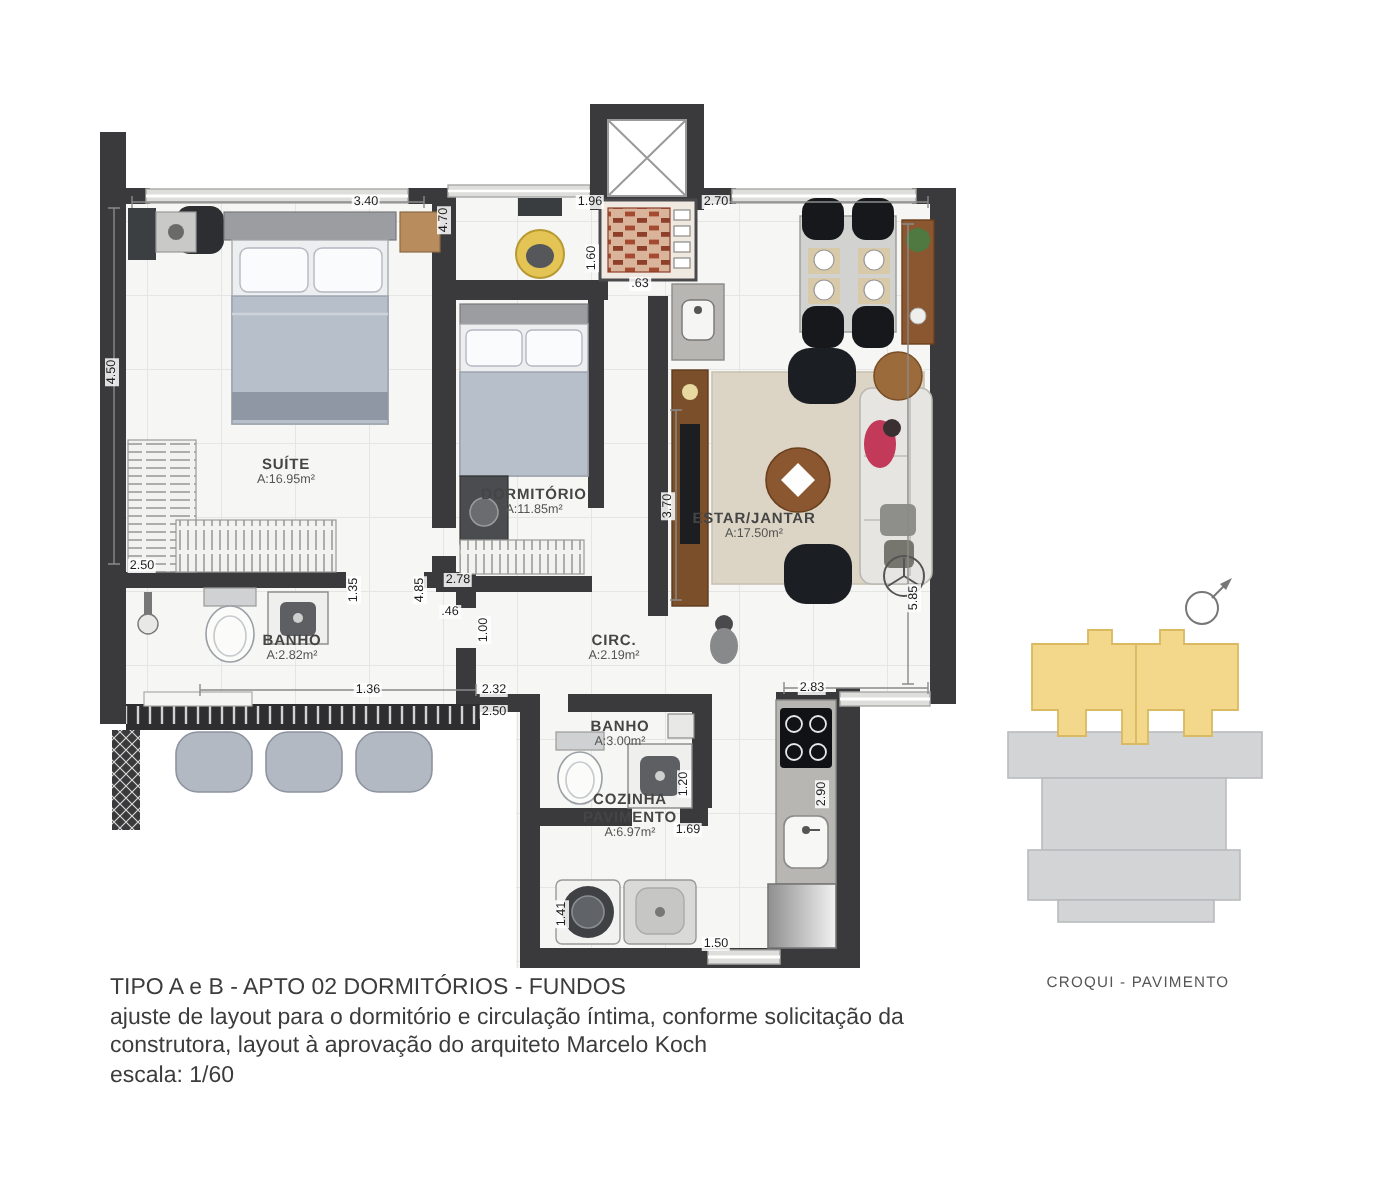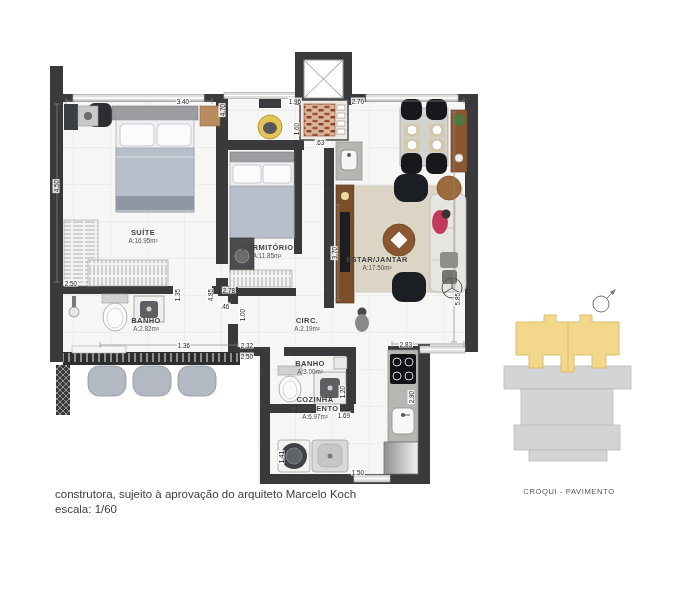--- a/index.html
+++ b/index.html
@@ -336,17 +336,19 @@
       <div class="dim v" style="left: 342px; top: 392px;">1.20</div>
       <div class="dim" style="left: 344px; top: 415px;">1.69</div>
       <div class="dim v" style="left: 411px; top: 397px;">2.90</div>
       <div class="dim v" style="left: 281px; top: 457px;">1.41</div>
       <div class="dim" style="left: 358px; top: 472px;">1.50</div>
     </div>
 
 <div class="croqui-label">CROQUI - PAVIMENTO</div>
 
 <div class="caption">
-  <div>construtora, sujeito à aprovação do arquiteto Marcelo Koch</div>
+  <div>TIPO A e B - APTO 02  DORMITÓRIOS - FUNDOS</div>
+  <div>ajuste de layout para o dormitório e circulação íntima, conforme solicitação da</div>
+  <div>construtora, layout à aprovação do arquiteto Marcelo Koch</div>
   <div>escala: 1/60</div>
 </div>
 
 </div>
 
 </body></html>

